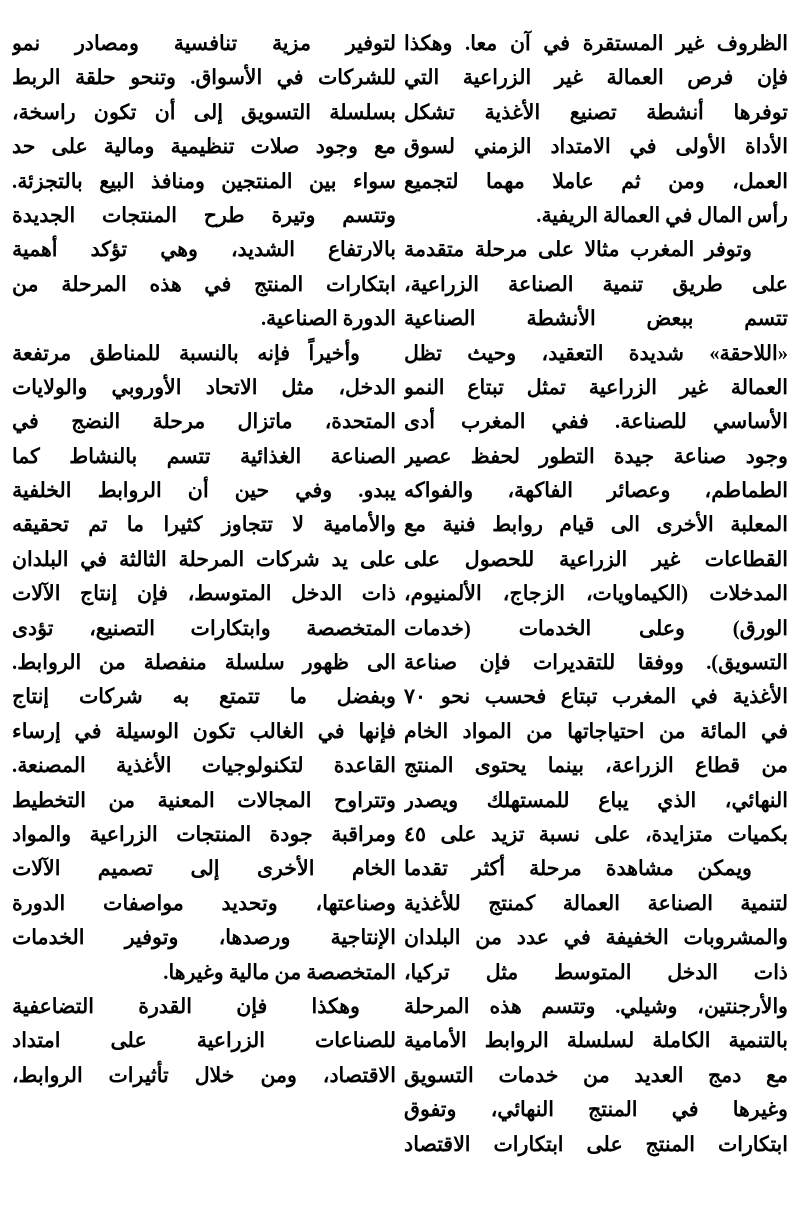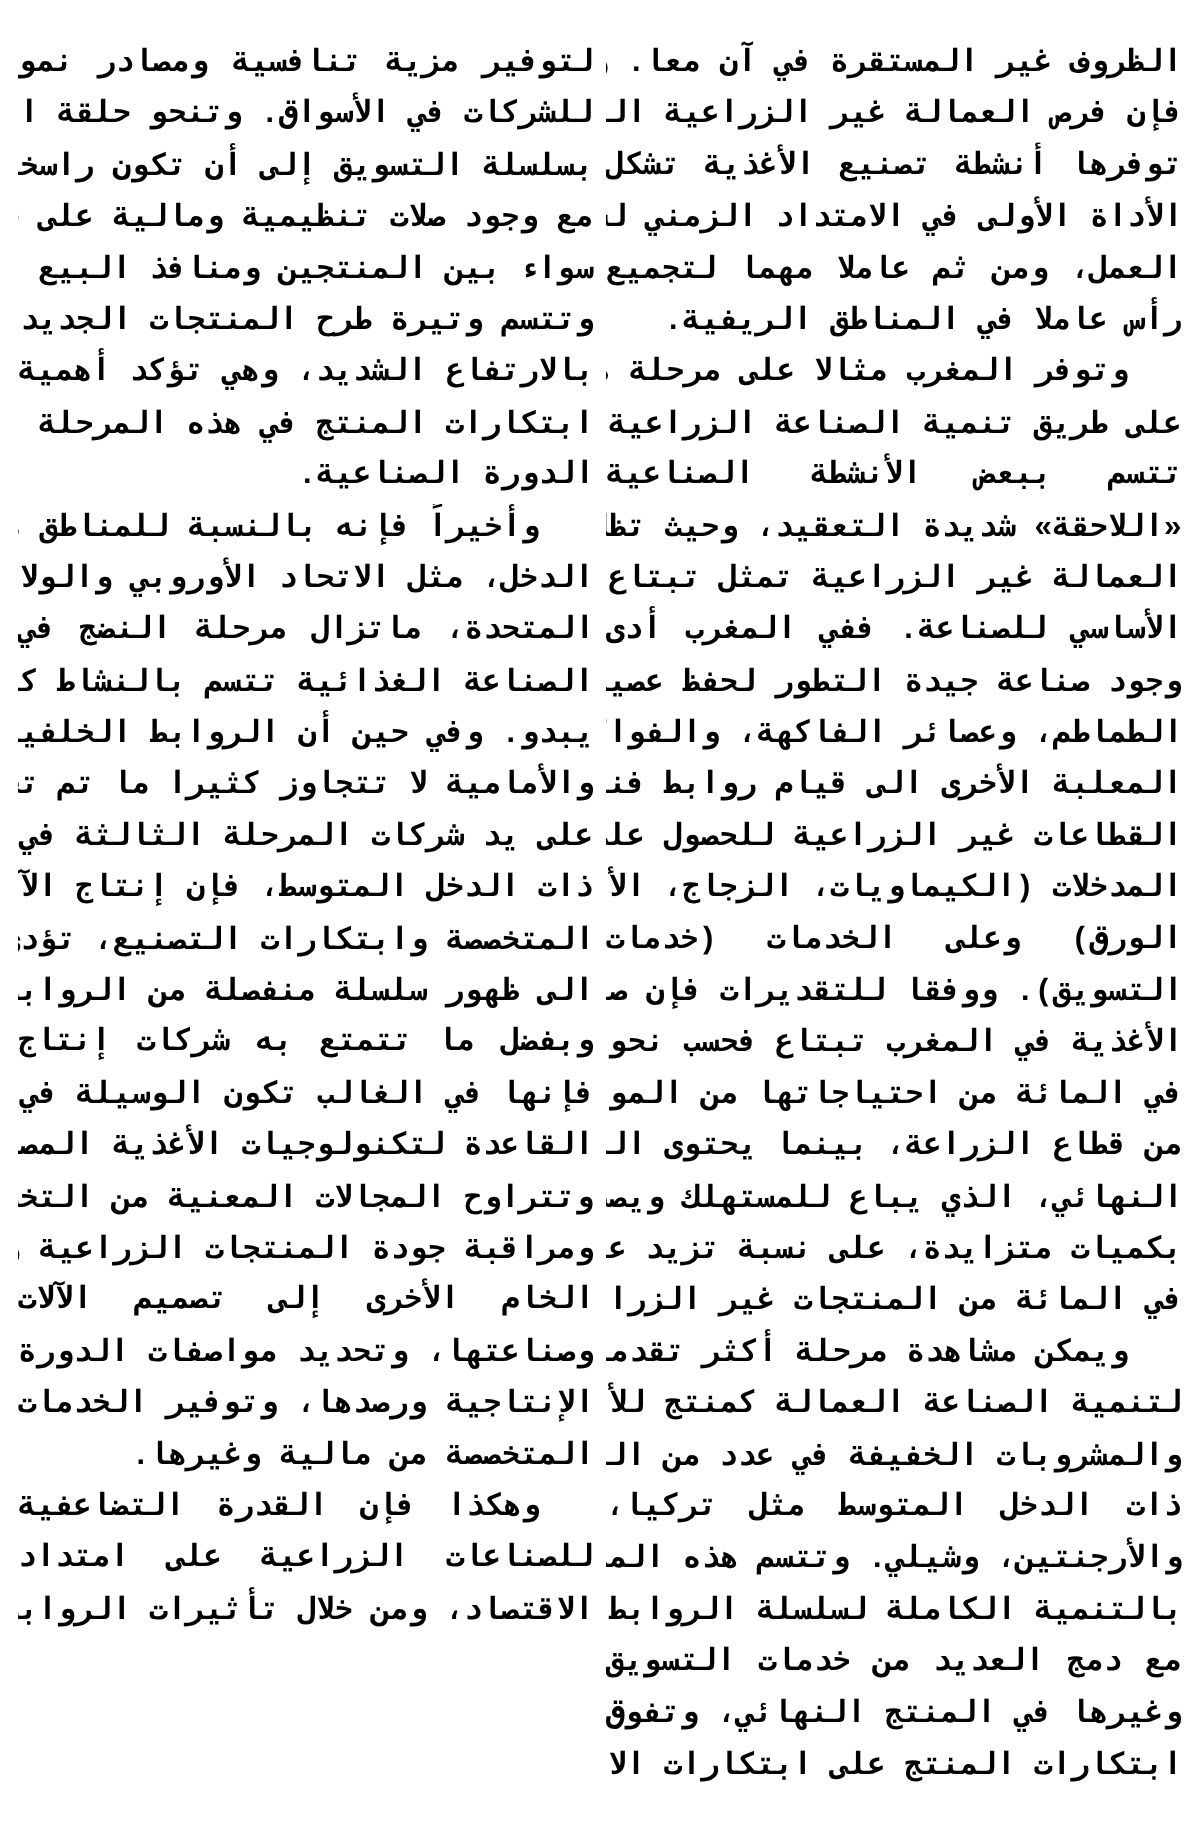--- a/index.html
+++ b/index.html
@@ -4,21 +4,21 @@
 <style>
   html, body { margin: 0; padding: 0; background: #ffffff; }
   body { width: 800px; height: 1229px; overflow: hidden; position: relative; }
   .page {
     position: absolute; top: 0; left: 0; width: 800px; height: 1229px;
     background: #ffffff; color: #000000;
   }
   .column {
     position: absolute; top: 26px; width: 384px;
     direction: rtl; text-align: justify;
-    font-family: Liberation Mono, monospace;
+    font-family: Liberation Serif, serif;
     font-size: 20.5px; line-height: 34.4px; font-weight: bold;
   }
   .col-right { right: 12px; }
   .col-left { left: 12px; }
   .line {
     display: block; white-space: nowrap; height: 34.4px;
     text-align-last: justify; text-align: justify;
     overflow: hidden;
   }
   .line.last { text-align-last: right; }
@@ -28,40 +28,39 @@
 <body>
 
 <div class="page">
 
   <div class="column col-right">
     <span class="line">الظروف غير المستقرة في آن معا. وهكذا</span>
     <span class="line">فإن فرص العمالة غير الزراعية التي</span>
     <span class="line">توفرها أنشطة تصنيع الأغذية تشكل</span>
     <span class="line">الأداة الأولى في الامتداد الزمني لسوق</span>
     <span class="line">العمل، ومن ثم عاملا مهما لتجميع</span>
-    <span class="line last">رأس عاملا في المناطق الريفية.</span>
+    <span class="line last">رأس المال في العمالة الريفية.</span>
     <span class="line indent">وتوفر المغرب مثالا على مرحلة متقدمة</span>
     <span class="line">على طريق تنمية الصناعة الزراعية،</span>
     <span class="line">تتسم ببعض الأنشطة الصناعية</span>
     <span class="line">«اللاحقة» شديدة التعقيد، وحيث تظل</span>
     <span class="line">العمالة غير الزراعية تمثل تبتاع النمو</span>
     <span class="line">الأساسي للصناعة. ففي المغرب أدى</span>
     <span class="line">وجود صناعة جيدة التطور لحفظ عصير</span>
     <span class="line">الطماطم، وعصائر الفاكهة، والفواكه</span>
     <span class="line">المعلبة الأخرى الى قيام روابط فنية مع</span>
     <span class="line">القطاعات غير الزراعية للحصول على</span>
     <span class="line">المدخلات (الكيماويات، الزجاج، الألمنيوم،</span>
     <span class="line">الورق) وعلى الخدمات (خدمات</span>
     <span class="line">التسويق). ووفقا للتقديرات فإن صناعة</span>
     <span class="line">الأغذية في المغرب تبتاع فحسب نحو ٧٠</span>
     <span class="line">في المائة من احتياجاتها من المواد الخام</span>
     <span class="line">من قطاع الزراعة، بينما يحتوى المنتج</span>
     <span class="line">النهائي، الذي يباع للمستهلك ويصدر</span>
     <span class="line">بكميات متزايدة، على نسبة تزيد على ٤٥</span>
-    <span class="line last">في المائة من المنتجات غير الزراعية.</span>
     <span class="line indent">ويمكن مشاهدة مرحلة أكثر تقدما</span>
     <span class="line">لتنمية الصناعة العمالة كمنتج للأغذية</span>
     <span class="line">والمشروبات الخفيفة في عدد من البلدان</span>
     <span class="line">ذات الدخل المتوسط مثل تركيا،</span>
     <span class="line">والأرجنتين، وشيلي. وتتسم هذه المرحلة</span>
     <span class="line">بالتنمية الكاملة لسلسلة الروابط الأمامية</span>
     <span class="line">مع دمج العديد من خدمات التسويق</span>
     <span class="line">وغيرها في المنتج النهائي، وتفوق</span>
     <span class="line">ابتكارات المنتج على ابتكارات الاقتصاد</span>
   </div>

